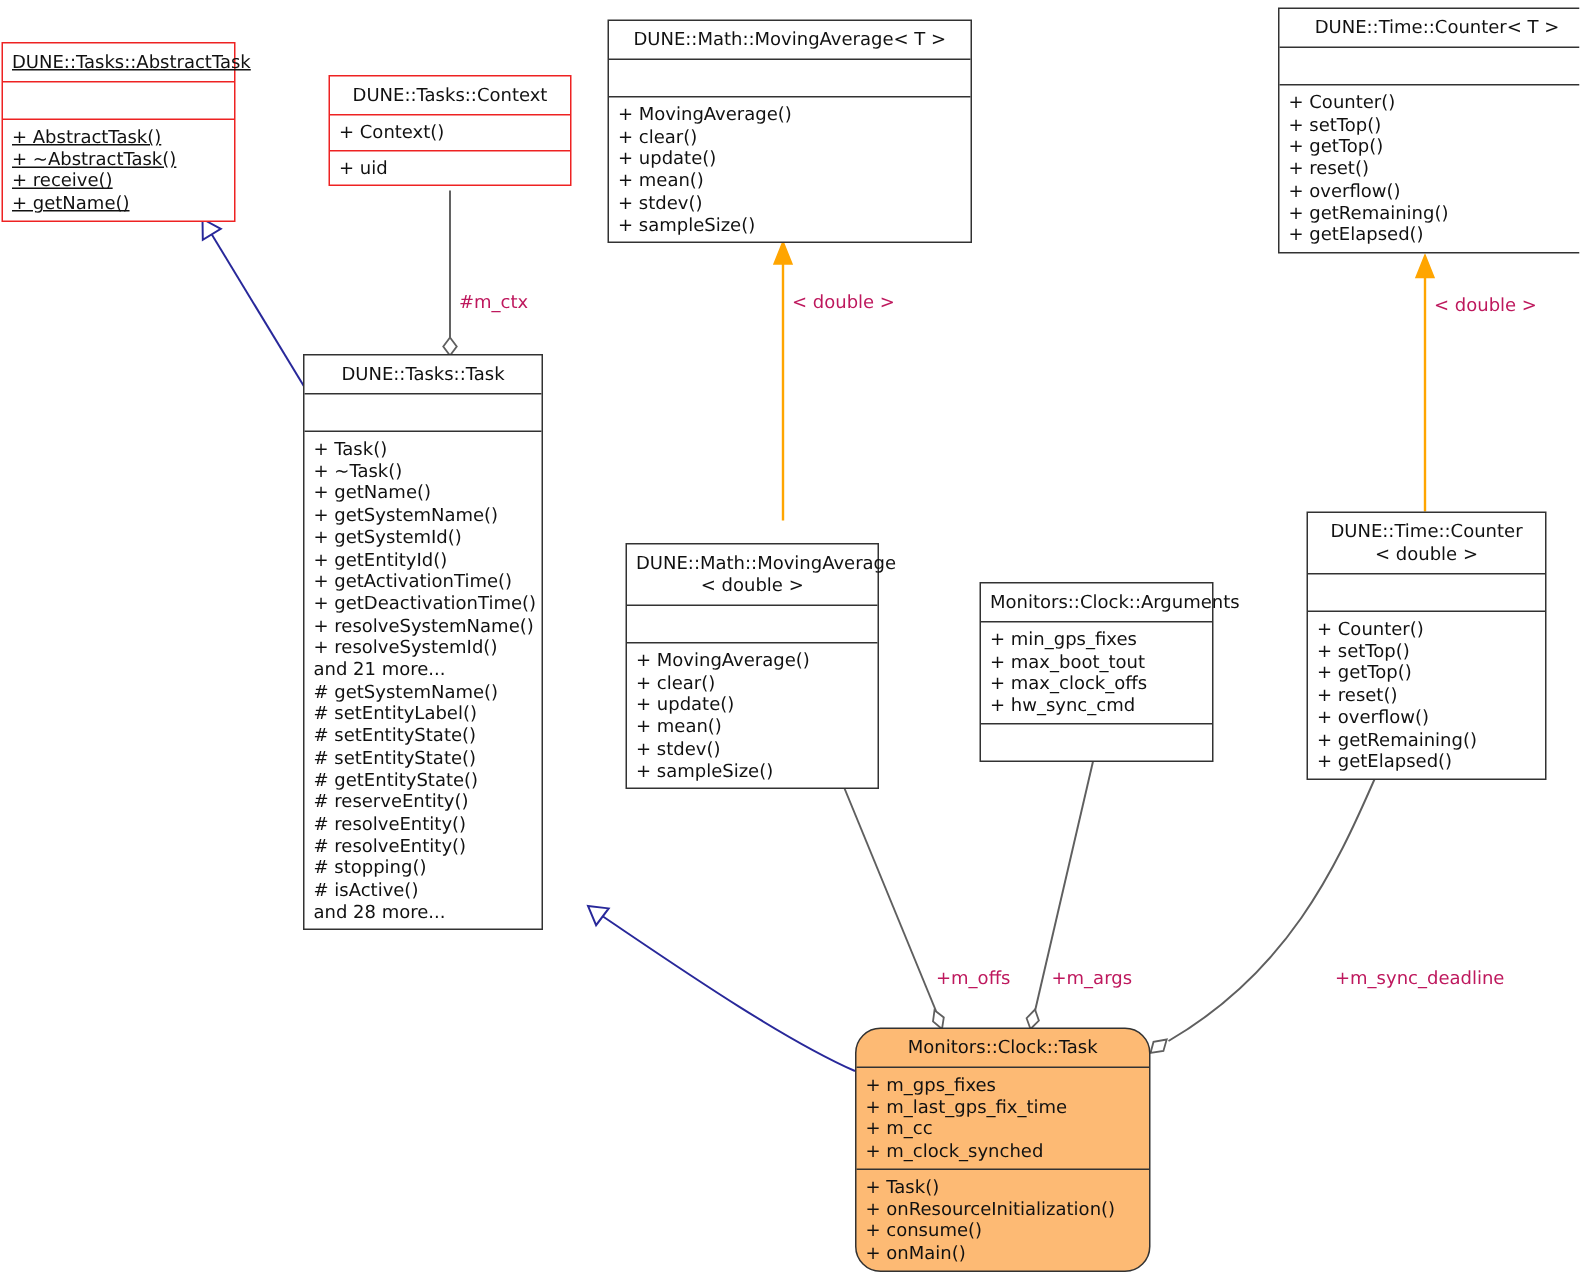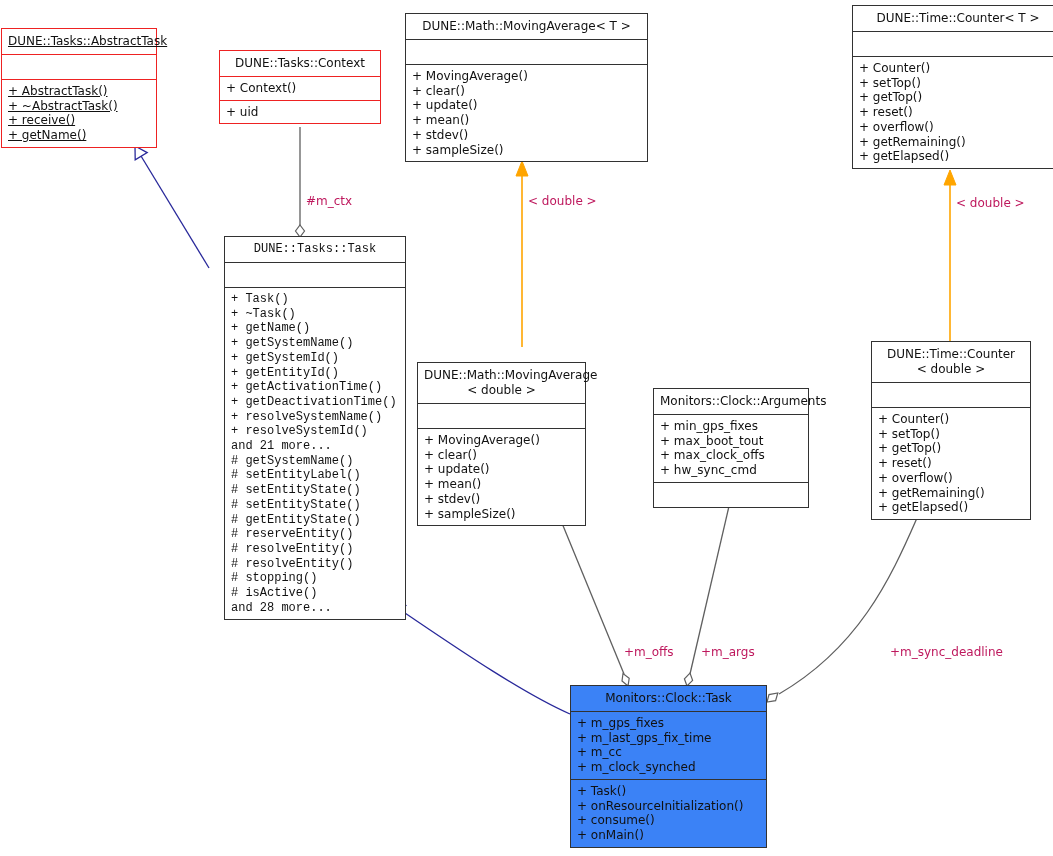--- a/index.html
+++ b/index.html
@@ -8,21 +8,21 @@
     font-family:"DejaVu Sans","Liberation Sans",sans-serif;
     font-size:12px;color:#111;overflow:hidden;
   }
   #edge-layer{position:absolute;left:0;top:0;width:1053px;height:856px;}
   .uml-class{
     position:absolute;background:#ffffff;border:1px solid #323232;
     box-sizing:border-box;z-index:2;
   }
   .uml-class.red{border-color:#ee2222;}
   .uml-class.red .uml-comp{border-top-color:#ee2222;}
-  .uml-class.highlight{background:#3b82f6;}
+  .uml-class.highlight{background:#fdba74;border-radius:17px;}
   .uml-title{
     text-align:center;padding:5px 6px;line-height:15px;white-space:pre-line;
   }
   .uml-comp{
     border-top:1px solid #323232;padding:4px 6px;box-sizing:border-box;
   }
   .uml-comp:empty{height:25px;padding:0;}
   .member{line-height:14.7px;white-space:nowrap;}
   .edge-label{
     position:absolute;z-index:3;line-height:14px;color:#be185d;white-space:nowrap;
@@ -101,21 +101,21 @@
         <div class="member">+ Counter()</div>
         <div class="member">+ setTop()</div>
         <div class="member">+ getTop()</div>
         <div class="member">+ reset()</div>
         <div class="member">+ overflow()</div>
         <div class="member">+ getRemaining()</div>
         <div class="member">+ getElapsed()</div>
       </div>
   </div>
 
-  <div class="uml-class" style="left:224px;top:236px;width:182px;font-family:Liberation Mono, monospace;">
+  <div class="uml-class" style="left:202px;top:236px;width:160px;">
     <div class="uml-title">DUNE::Tasks::Task</div>
     <div class="uml-comp"></div>
     <div class="uml-comp">
         <div class="member">+ Task()</div>
         <div class="member">+ ~Task()</div>
         <div class="member">+ getName()</div>
         <div class="member">+ getSystemName()</div>
         <div class="member">+ getSystemId()</div>
         <div class="member">+ getEntityId()</div>
         <div class="member">+ getActivationTime()</div>

